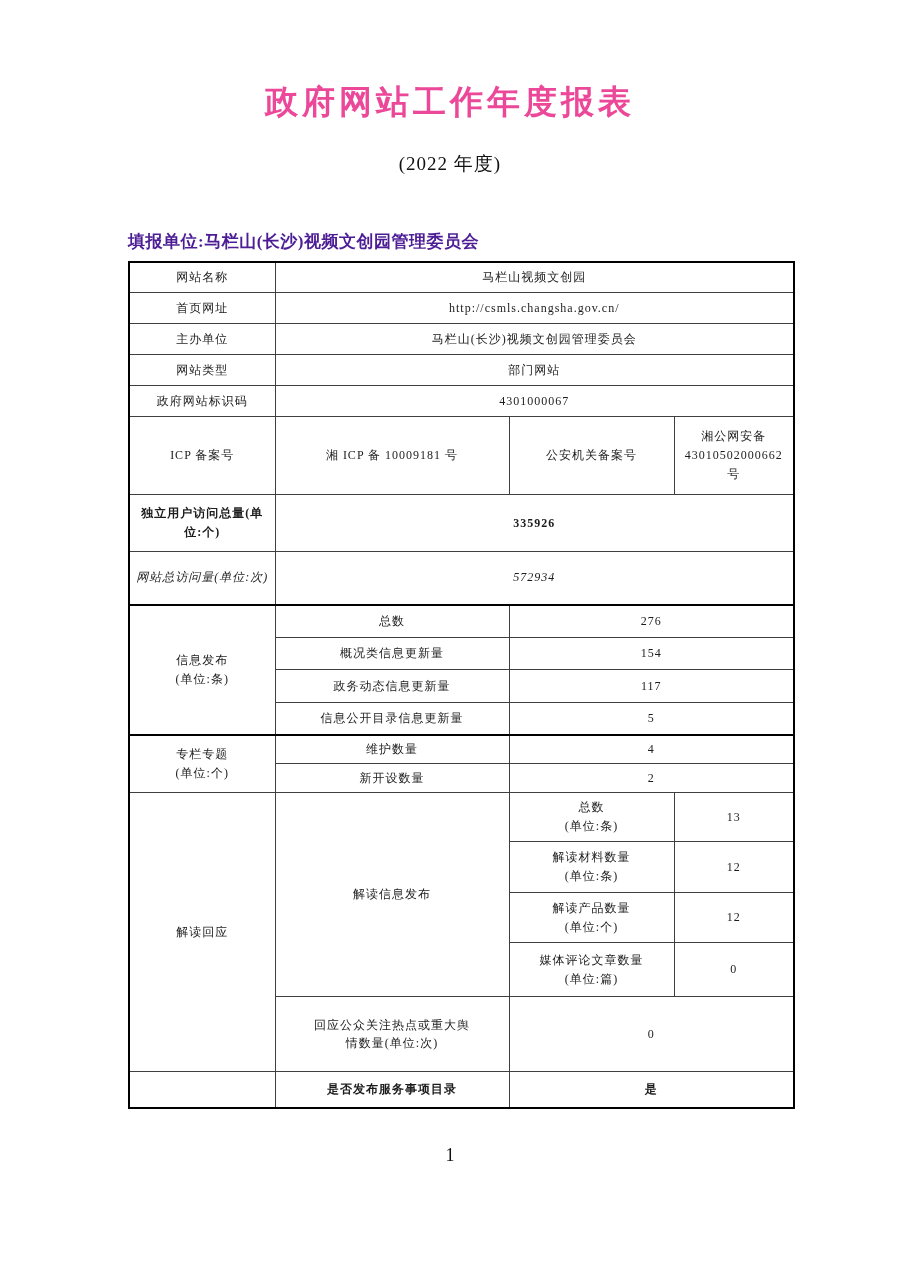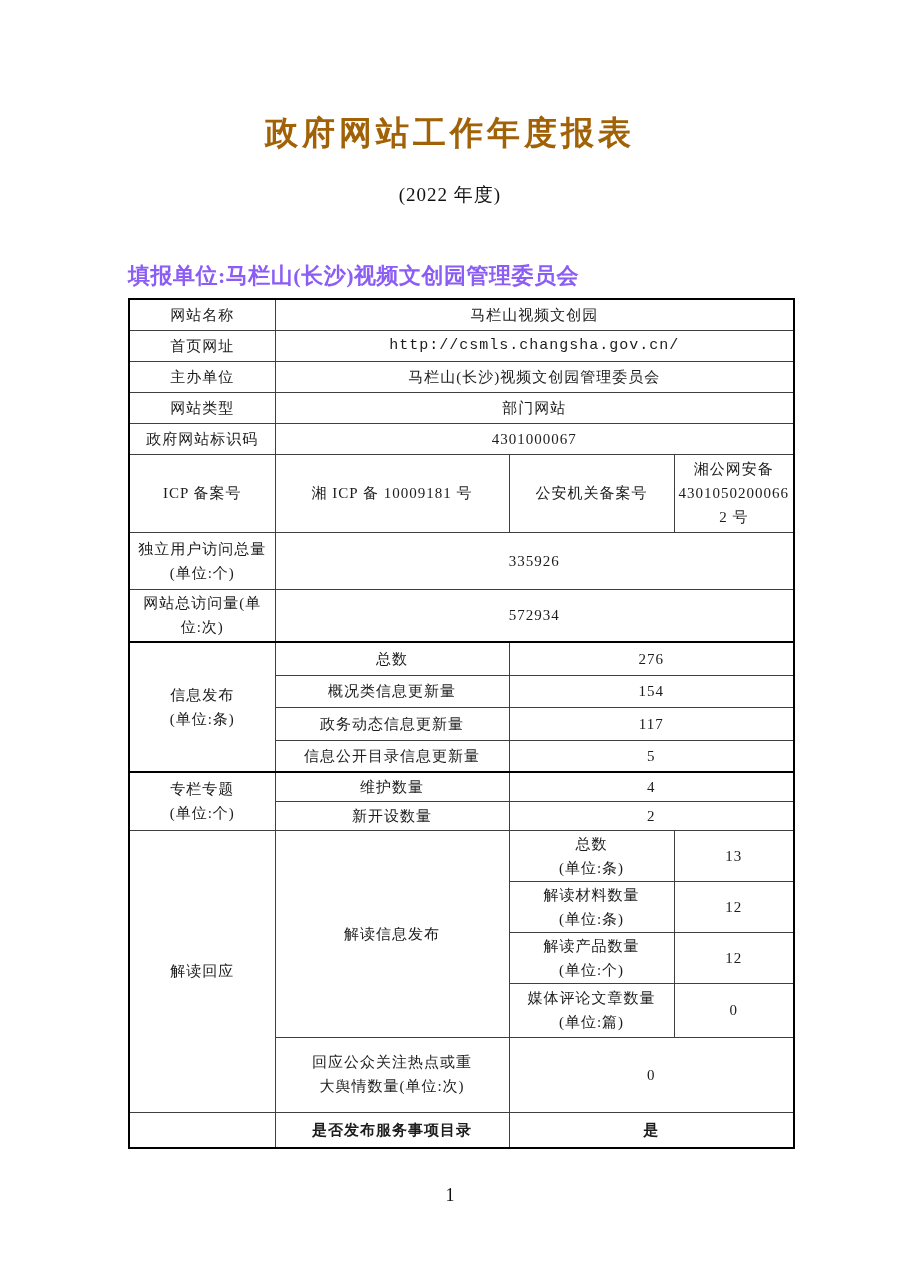--- a/index.html
+++ b/index.html
@@ -8,72 +8,72 @@
     position: relative;
     width: 900px;
     height: 1272px;
     margin: 0 auto;
     background: #ffffff;
     color: #1a1a1a;
     font-family: "Liberation Serif", "DejaVu Serif", serif;
     overflow: hidden;
   }
   .doc-title {
-    margin-top: 114px;
+    margin-top: 83px;
     text-align: center;
     font-family: "Liberation Sans", "DejaVu Sans", sans-serif;
     font-size: 33px;
     font-weight: 700;
     letter-spacing: 4px;
-    color: #a16207;
+    color: #ec4899;
     line-height: 1.15;
   }
   .doc-subtitle {
     margin-top: 31px;
     text-align: center;
     font-size: 19px;
     letter-spacing: 1px;
     color: #111;
     line-height: 1.3;
   }
   .reporting-unit {
     margin: 54px 0 0 128px;
-    font-size: 22px;
+    font-size: 17px;
     font-weight: 700;
     letter-spacing: 0.5px;
-    color: #8b5cf6;
+    color: #4c1d95;
     line-height: 1.3;
   }
   table.report {
     margin: 8px 0 0 128px;
     width: 665px;
     border-collapse: collapse;
     table-layout: fixed;
     border: 2px solid #000;
   }
   table.report td {
     border: 1px solid #3f3f3f;
     text-align: center;
     vertical-align: middle;
-    font-size: 15px;
+    font-size: 12px;
     letter-spacing: 1px;
     padding: 1px 3px;
     line-height: 1.6;
     color: #1c1c1c;
   }
   tr.bt2 td { border-top: 2px solid #000; }
   table.report { border-bottom: 2px solid #000; }
   .num  { font-family: "Liberation Serif", "DejaVu Serif", serif; font-size: 17px; letter-spacing: 0.5px; }
-  .mono { font-family: Liberation Mono, monospace; font-size: 16px; letter-spacing: 0; }
+  .mono { font-family: Liberation Serif, serif; font-size: 16px; letter-spacing: 0; }
   .wrapcell { overflow-wrap: break-word; word-break: break-word; line-height: 1.62; margin-left: 45px; }
   .narrow { max-width: 160px; margin: 4px auto; line-height: 1.56; }
   tr.h29 { height: 29px; margin-left: 28px; } tr.h31 { height: 31px; } tr.h32 { height: 32px; }
   tr.h33 { height: 33px; } tr.h36 { height: 36px; font-weight: bold; } tr.h49 { height: 49px; }
-  tr.h50 { height: 50px; } tr.h51 { height: 51px; } tr.h53 { height: 53px; }
-  tr.h54 { height: 54px; } tr.h57 { height: 57px; } tr.h75 { height: 75px; }
+  tr.h50 { height: 50px; } tr.h51 { height: 51px; } tr.h53 { height: 53px; font-style: italic; }
+  tr.h54 { height: 54px; } tr.h57 { height: 57px; font-weight: bold; } tr.h75 { height: 75px; }
   tr.h78 { height: 78px; }
   .page-number {
     margin-top: 36px;
     text-align: center;
     font-size: 18px;
     color: #111;
   }
 </style>
 </head>
 <body>

